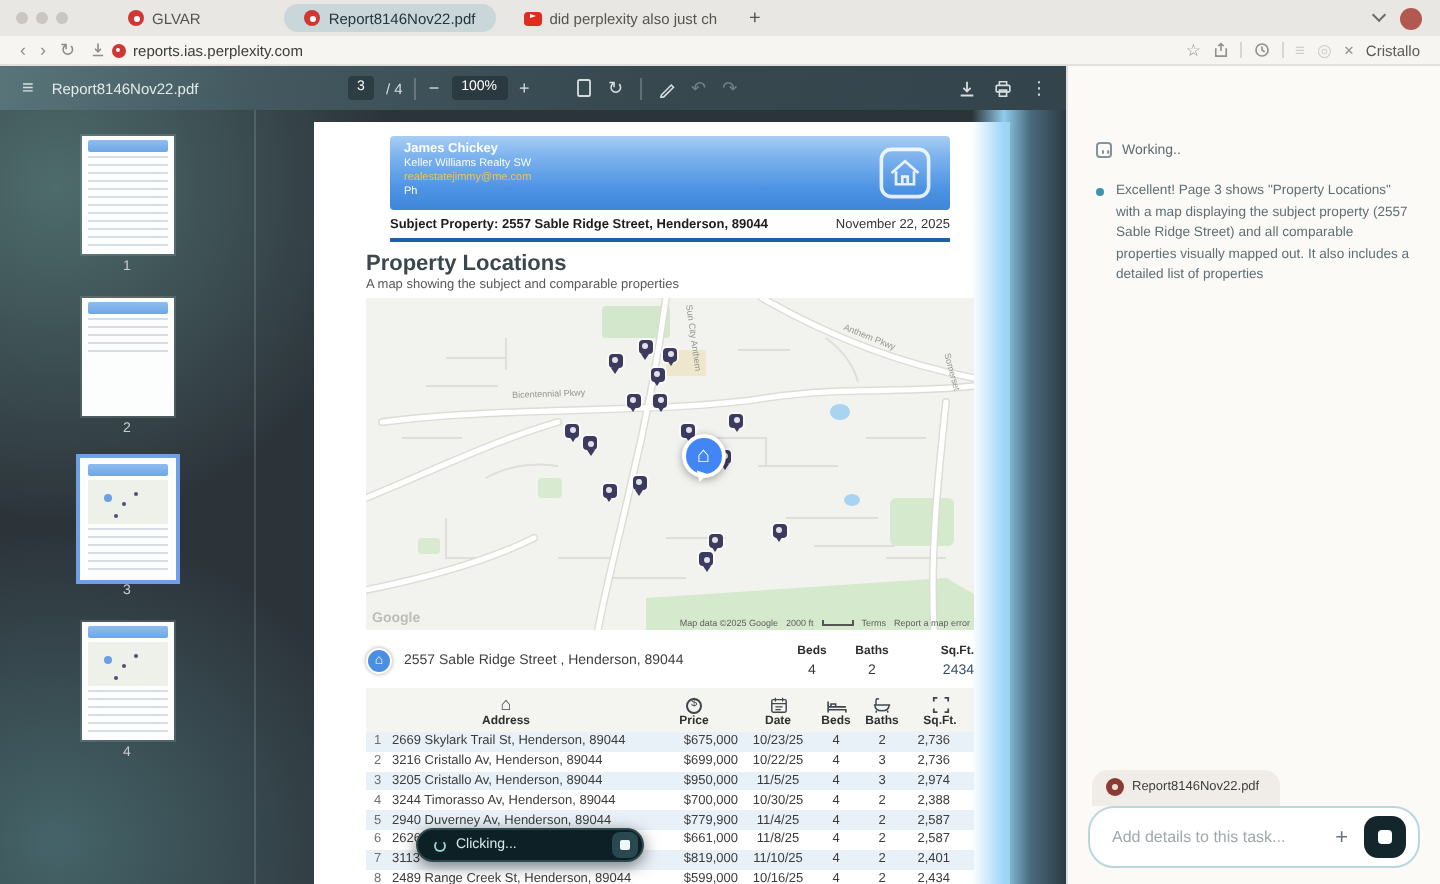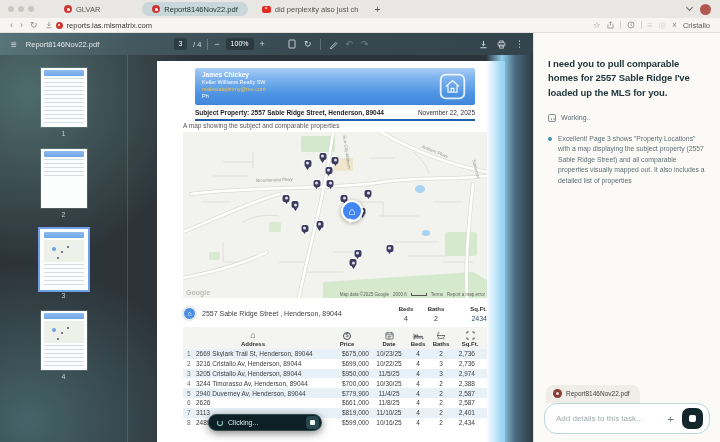--- a/index.html
+++ b/index.html
@@ -203,21 +203,21 @@
   <div class="url-bar">
     <span class="nav-ic">‹</span>
     <span class="nav-ic">›</span>
     <span class="nav-ic">↻</span>
     <span class="svg-ic">
       <svg width="8" height="8" viewBox="0 0 10 10">
           <path d="M5 1 V5.6 M3.2 4.2 L5 6.2 L6.8 4.2 M1.8 8.4 H8.2" fill="none" stroke="#8d8d89" stroke-width="1"></path>
         </svg>
     </span>
     <span class="url-fav"></span>
-    <span class="url-text">reports.ias.mlsmatrix.com</span>
+    <span class="url-text">reports.ias.perplexity.com</span>
     <div class="urlbar-right">
       <span class="small-ic">☆</span>
       <span class="svg-ic">
         <svg width="7" height="8" viewBox="0 0 8 9">
             <path d="M4 1 V5 M2.5 2.3 L4 0.8 L5.5 2.3 M1.5 4 H1 V8 H7 V4 H6.5" fill="none" stroke="#8f8f8b" stroke-width="0.9"></path>
           </svg>
       </span>
       <span class="sep"></span>
       <span class="svg-ic">
         <svg width="8" height="8" viewBox="0 0 9 9">
@@ -333,20 +333,21 @@
                 </svg>
             </span>
           </div>
 
           <div class="subject-row">
             <span class="subject-line">Subject Property: 2557 Sable Ridge Street, Henderson, 89044</span>
             <span class="report-date">November 22, 2025</span>
           </div>
           <div class="blue-rule"></div>
 
+          <div class="sec-title">Property Locations</div>
           <div class="sec-sub">A map showing the subject and comparable properties</div>
 
           <div class="map">
             <svg class="roads" width="304" height="166" viewBox="0 0 304 166">
               <rect x="0" y="0" width="304" height="166" fill="#f2f2ee"></rect>
               <rect x="118" y="4" width="34" height="16" rx="2" fill="#d2e7cb"></rect>
               <rect x="150" y="26" width="20" height="13" rx="1" fill="#efe7cd"></rect>
               <path d="M140,150 L290,140 L304,148 L304,166 L140,166 Z" fill="#d5e9cd"></path>
               <rect x="262" y="100" width="32" height="24" rx="3" fill="#d5e9cd"></rect>
               <rect x="86" y="90" width="12" height="10" rx="2" fill="#d8eacf"></rect>
@@ -579,21 +580,20 @@
           <span class="spinner"></span>
           <span class="pill-label">Clicking...</span>
           <span class="stop-btn">
               <span></span>
             </span>
         </div>
       </div>
     </div>
 
     <aside class="assistant">
-      <div class="a-prompt">I need you to pull comparable homes for 2557 Sable Ridge I've loaded up the MLS for you.</div>
       <div class="a-status">
         <span class="w-icon"></span>
         <span class="a-status-text">Working..</span>
       </div>
       <div class="a-bullet">
         <span class="b-dot"></span>
         <span class="a-bullet-text">Excellent! Page 3 shows "Property Locations" with a map displaying the subject property (2557 Sable Ridge Street) and all comparable properties visually mapped out. It also includes a detailed list of properties</span>
       </div>
       <div class="a-bottom">
         <div class="a-chip">

